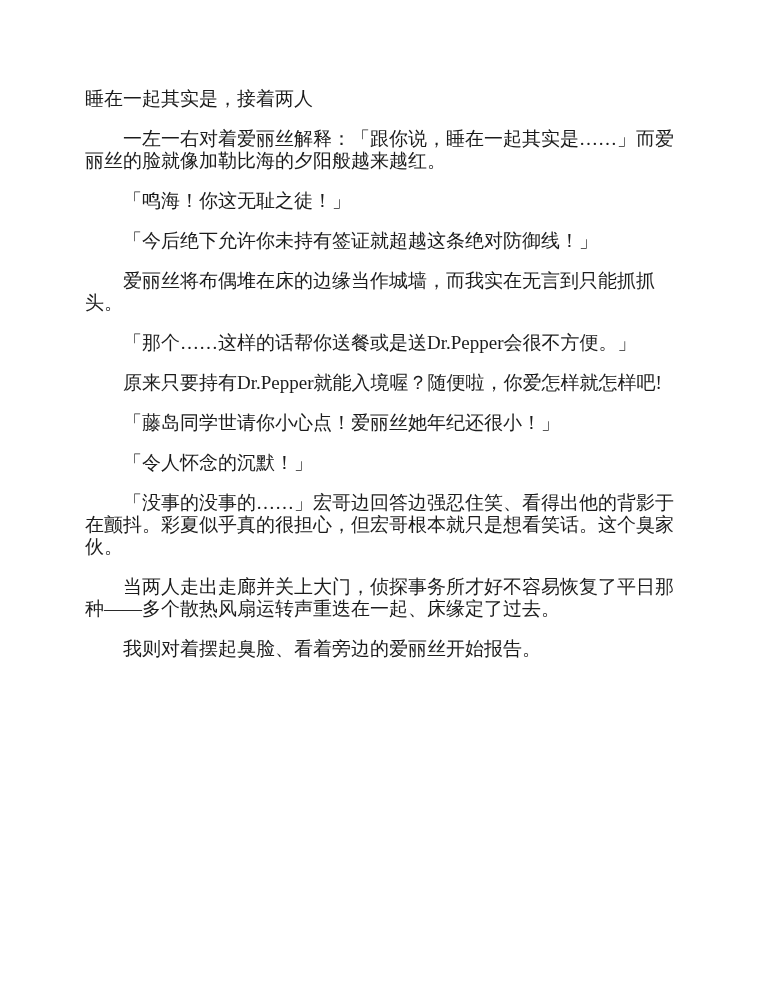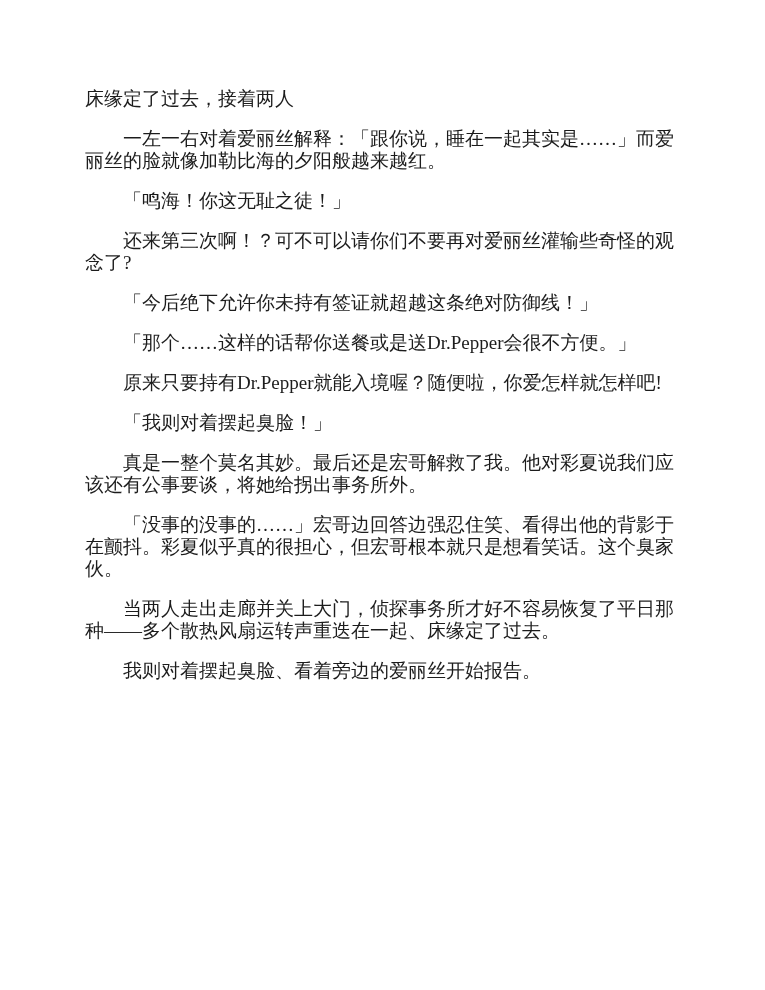--- a/index.html
+++ b/index.html
@@ -29,25 +29,25 @@
     word-break: normal;
   }
   .para.indent {
     text-indent: 2em;
   }
 </style>
 </head>
 <body style="background: rgb(255, 255, 255);">
 
 <div class="page" style="color: rgb(28, 28, 28);">
-    <p class="para">床缘定了过去，接着两人</p>
+    <p class="para">睡在一起其实是，接着两人</p>
     <p class="para indent">一左一右对着爱丽丝解释：「跟你说，睡在一起其实是……」而爱丽丝的脸就像加勒比海的夕阳般越来越红。</p>
     <p class="para indent">「鸣海！你这无耻之徒！」</p>
-    <p class="para indent">还来第三次啊！？可不可以请你们不要再对爱丽丝灌输些奇怪的观念了?</p>
     <p class="para indent">「今后绝下允许你未持有签证就超越这条绝对防御线！」</p>
+    <p class="para indent">爱丽丝将布偶堆在床的边缘当作城墙，而我实在无言到只能抓抓头。</p>
     <p class="para indent">「那个……这样的话帮你送餐或是送Dr.Pepper会很不方便。」</p>
     <p class="para indent">原来只要持有Dr.Pepper就能入境喔？随便啦，你爱怎样就怎样吧!</p>
-    <p class="para indent">「我则对着摆起臭脸！」</p>
-    <p class="para indent">真是一整个莫名其妙。最后还是宏哥解救了我。他对彩夏说我们应该还有公事要谈，将她给拐出事务所外。</p>
+    <p class="para indent">「藤岛同学世请你小心点！爱丽丝她年纪还很小！」</p>
+    <p class="para indent">「令人怀念的沉默！」</p>
     <p class="para indent">「没事的没事的……」宏哥边回答边强忍住笑、看得出他的背影于在颤抖。彩夏似乎真的很担心，但宏哥根本就只是想看笑话。这个臭家伙。</p>
     <p class="para indent">当两人走出走廊并关上大门，侦探事务所才好不容易恢复了平日那种——多个散热风扇运转声重迭在一起、床缘定了过去。</p>
     <p class="para indent">我则对着摆起臭脸、看着旁边的爱丽丝开始报告。</p>
   </div>
 
 </body></html>

